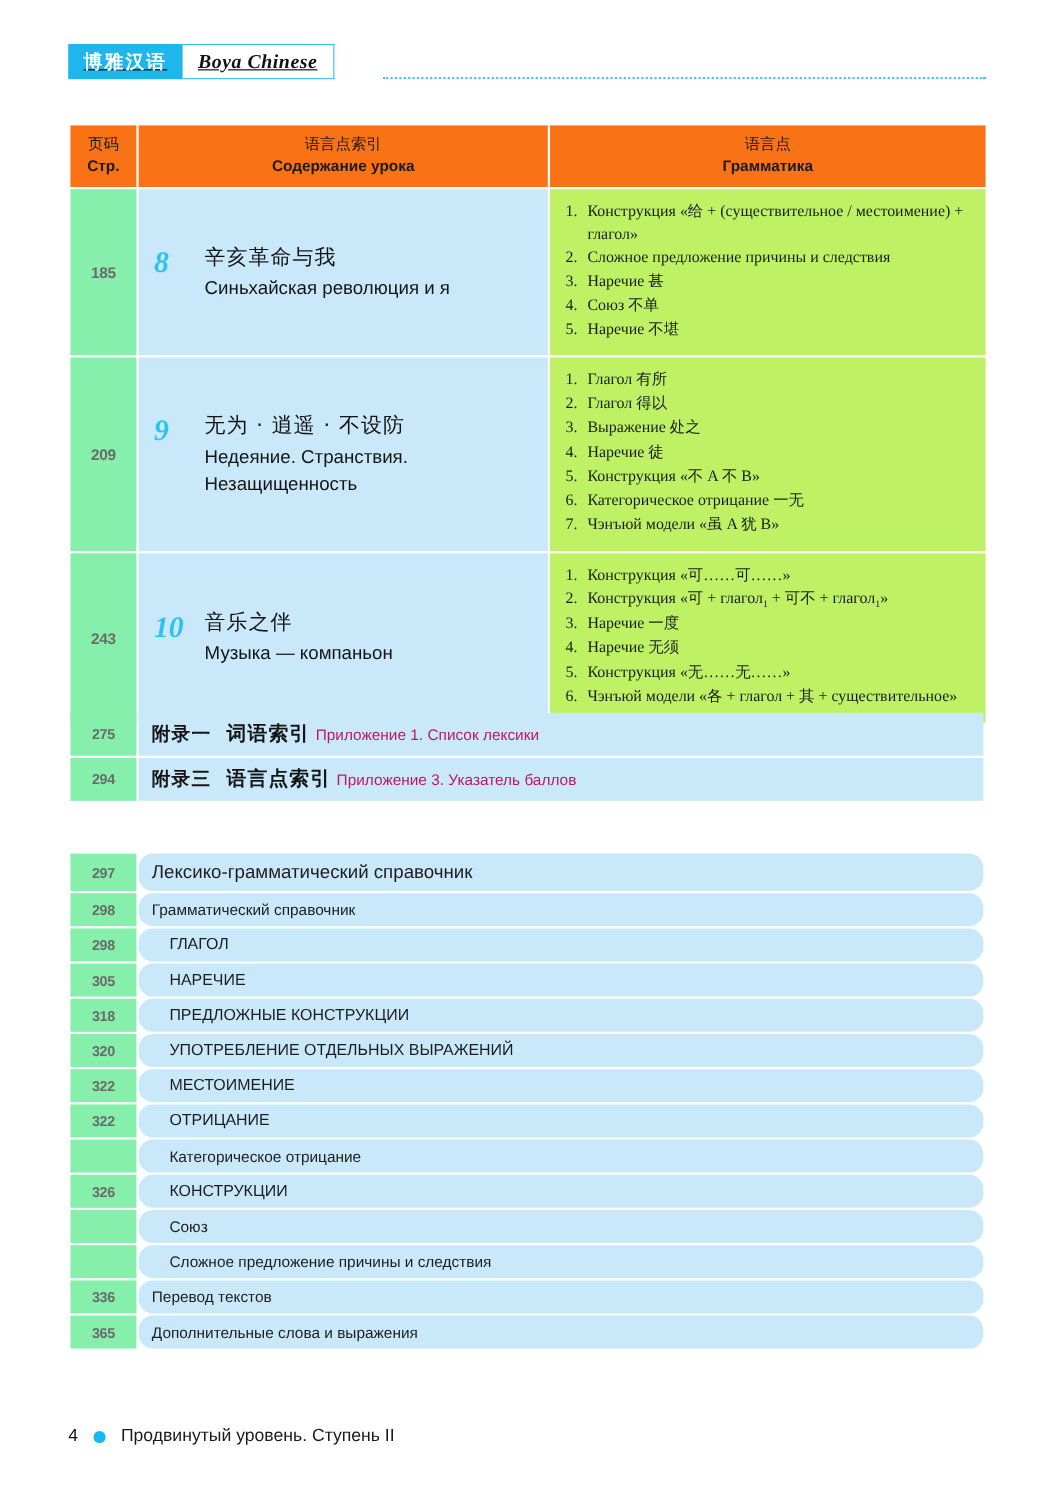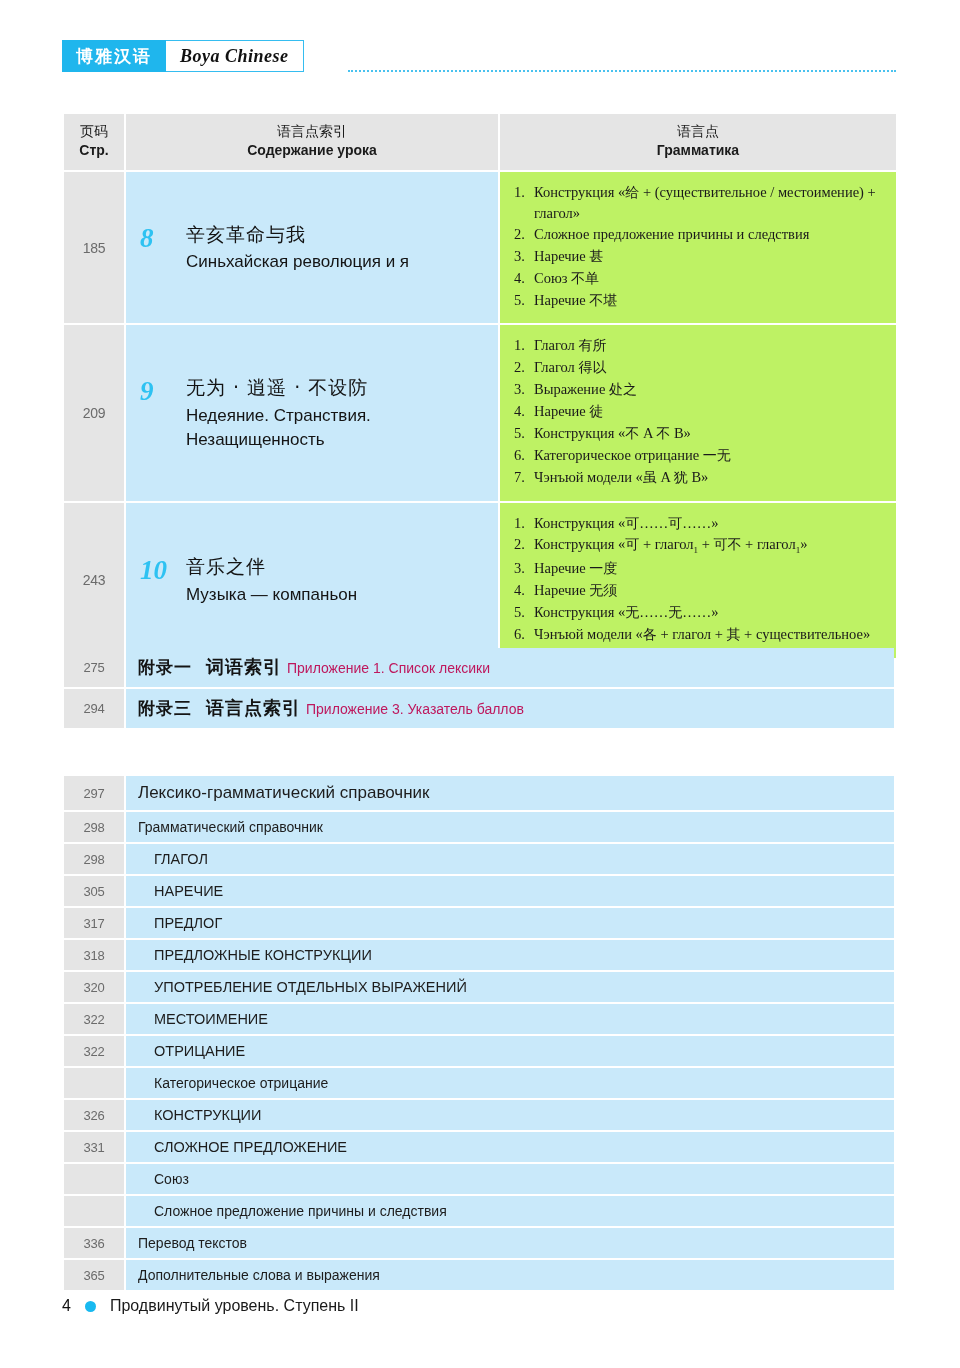--- a/index.html
+++ b/index.html
@@ -11,20 +11,21 @@
   }
   body { position: relative; overflow: hidden; }
 
   
   .masthead {
     position: absolute;
     left: 62px; top: 40px;
     display: flex;
     align-items: stretch;
     height: 32px;
+    text-decoration: underline;
   }
   .brand-cn {
     background: #1fb6ed;
     color: #ffffff;
     font-size: 17px;
     font-weight: bold;
     letter-spacing: 2px;
     padding: 0 14px;
     display: flex;
     align-items: center;
@@ -58,43 +59,43 @@
     border-collapse: separate;
     border-spacing: 2px;
     table-layout: fixed;
   }
   .lesson-table th, .lesson-table td { vertical-align: middle; }
   .col-page   { width: 60px; }
   .col-body   { width: 372px; }
   .col-gram   { width: 396px; }
 
   .lesson-table thead th {
-    background: #e5e5e5;
+    background: #f97316;
     color: #1b1b1b;
     text-align: center;
     padding: 8px 4px 10px;
     line-height: 1.35;
   }
   .hdr-cn {
     display: block;
     font-size: 14px;
     font-weight: normal;
     font-family: "DejaVu Sans", "Liberation Sans", sans-serif;
   }
   .hdr-ru {
     display: block;
     font-size: 14px;
     font-weight: bold;
   }
 
   td.page-cell {
-    background: #e5e5e5;
+    background: #86efac;
     color: #6b6b6b;
     text-align: center;
-    font-weight: normal;
+    font-weight: bold;
     font-size: 14px;
     letter-spacing: -0.3px;
   }
   td.body-cell {
     background: #c9e9fa;
     padding: 14px 10px 14px 14px;
   }
   td.gram-cell {
     background: #bef264;
     padding: 10px 12px 12px 12px;
@@ -192,20 +193,21 @@
     width: 834px;
     border-collapse: separate;
     border-spacing: 2px;
     table-layout: fixed;
   }
   .reference td.page-cell { width: 60px; font-size: 13px; }
   .reference td.ref-body {
     background: #c9e9fa;
     padding: 7px 12px 7px 12px;
     color: #1d1d1d;
+    border-radius: 13px;
   }
   .ref-lv0 { font-size: 17px; }
   .ref-lv1 { font-size: 14px; }
   .ref-lv2 { font-size: 14.5px; padding-left: 28px !important; }
   .ref-lv3 { font-size: 14px; padding-left: 28px !important; }
 
   
   .footer {
     position: absolute;
     left: 62px; top: 1297px;
@@ -355,24 +357,20 @@
       </tr>
       <tr>
         <td class="page-cell">298</td>
         <td class="ref-body ref-lv2">ГЛАГОЛ</td>
       </tr>
       <tr>
         <td class="page-cell">305</td>
         <td class="ref-body ref-lv2">НАРЕЧИЕ</td>
       </tr>
       <tr>
-        <td class="page-cell">317</td>
-        <td class="ref-body ref-lv2">ПРЕДЛОГ</td>
-      </tr>
-      <tr>
         <td class="page-cell">318</td>
         <td class="ref-body ref-lv2">ПРЕДЛОЖНЫЕ КОНСТРУКЦИИ</td>
       </tr>
       <tr>
         <td class="page-cell">320</td>
         <td class="ref-body ref-lv2">УПОТРЕБЛЕНИЕ ОТДЕЛЬНЫХ ВЫРАЖЕНИЙ</td>
       </tr>
       <tr>
         <td class="page-cell">322</td>
         <td class="ref-body ref-lv2">МЕСТОИМЕНИЕ</td>
@@ -381,24 +379,20 @@
         <td class="page-cell">322</td>
         <td class="ref-body ref-lv2">ОТРИЦАНИЕ</td>
       </tr>
       <tr>
         <td class="page-cell"></td>
         <td class="ref-body ref-lv3">Категорическое отрицание</td>
       </tr>
       <tr>
         <td class="page-cell">326</td>
         <td class="ref-body ref-lv2">КОНСТРУКЦИИ</td>
-      </tr>
-      <tr>
-        <td class="page-cell">331</td>
-        <td class="ref-body ref-lv2">СЛОЖНОЕ ПРЕДЛОЖЕНИЕ</td>
       </tr>
       <tr>
         <td class="page-cell"></td>
         <td class="ref-body ref-lv3">Союз</td>
       </tr>
       <tr>
         <td class="page-cell"></td>
         <td class="ref-body ref-lv3">Сложное предложение причины и следствия</td>
       </tr>
       <tr>

